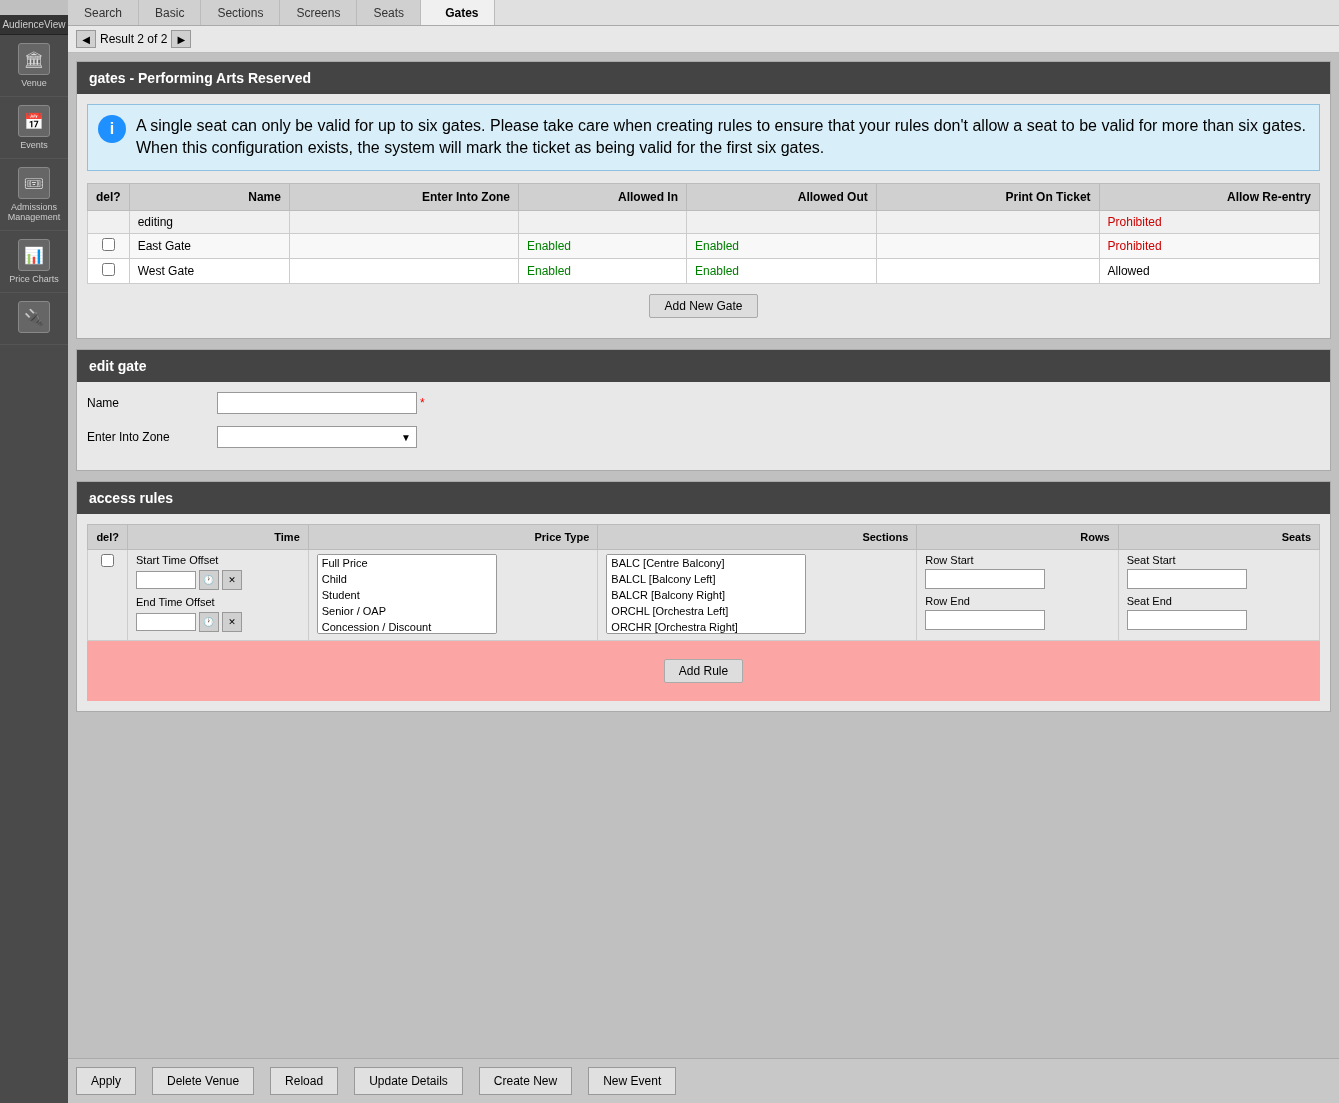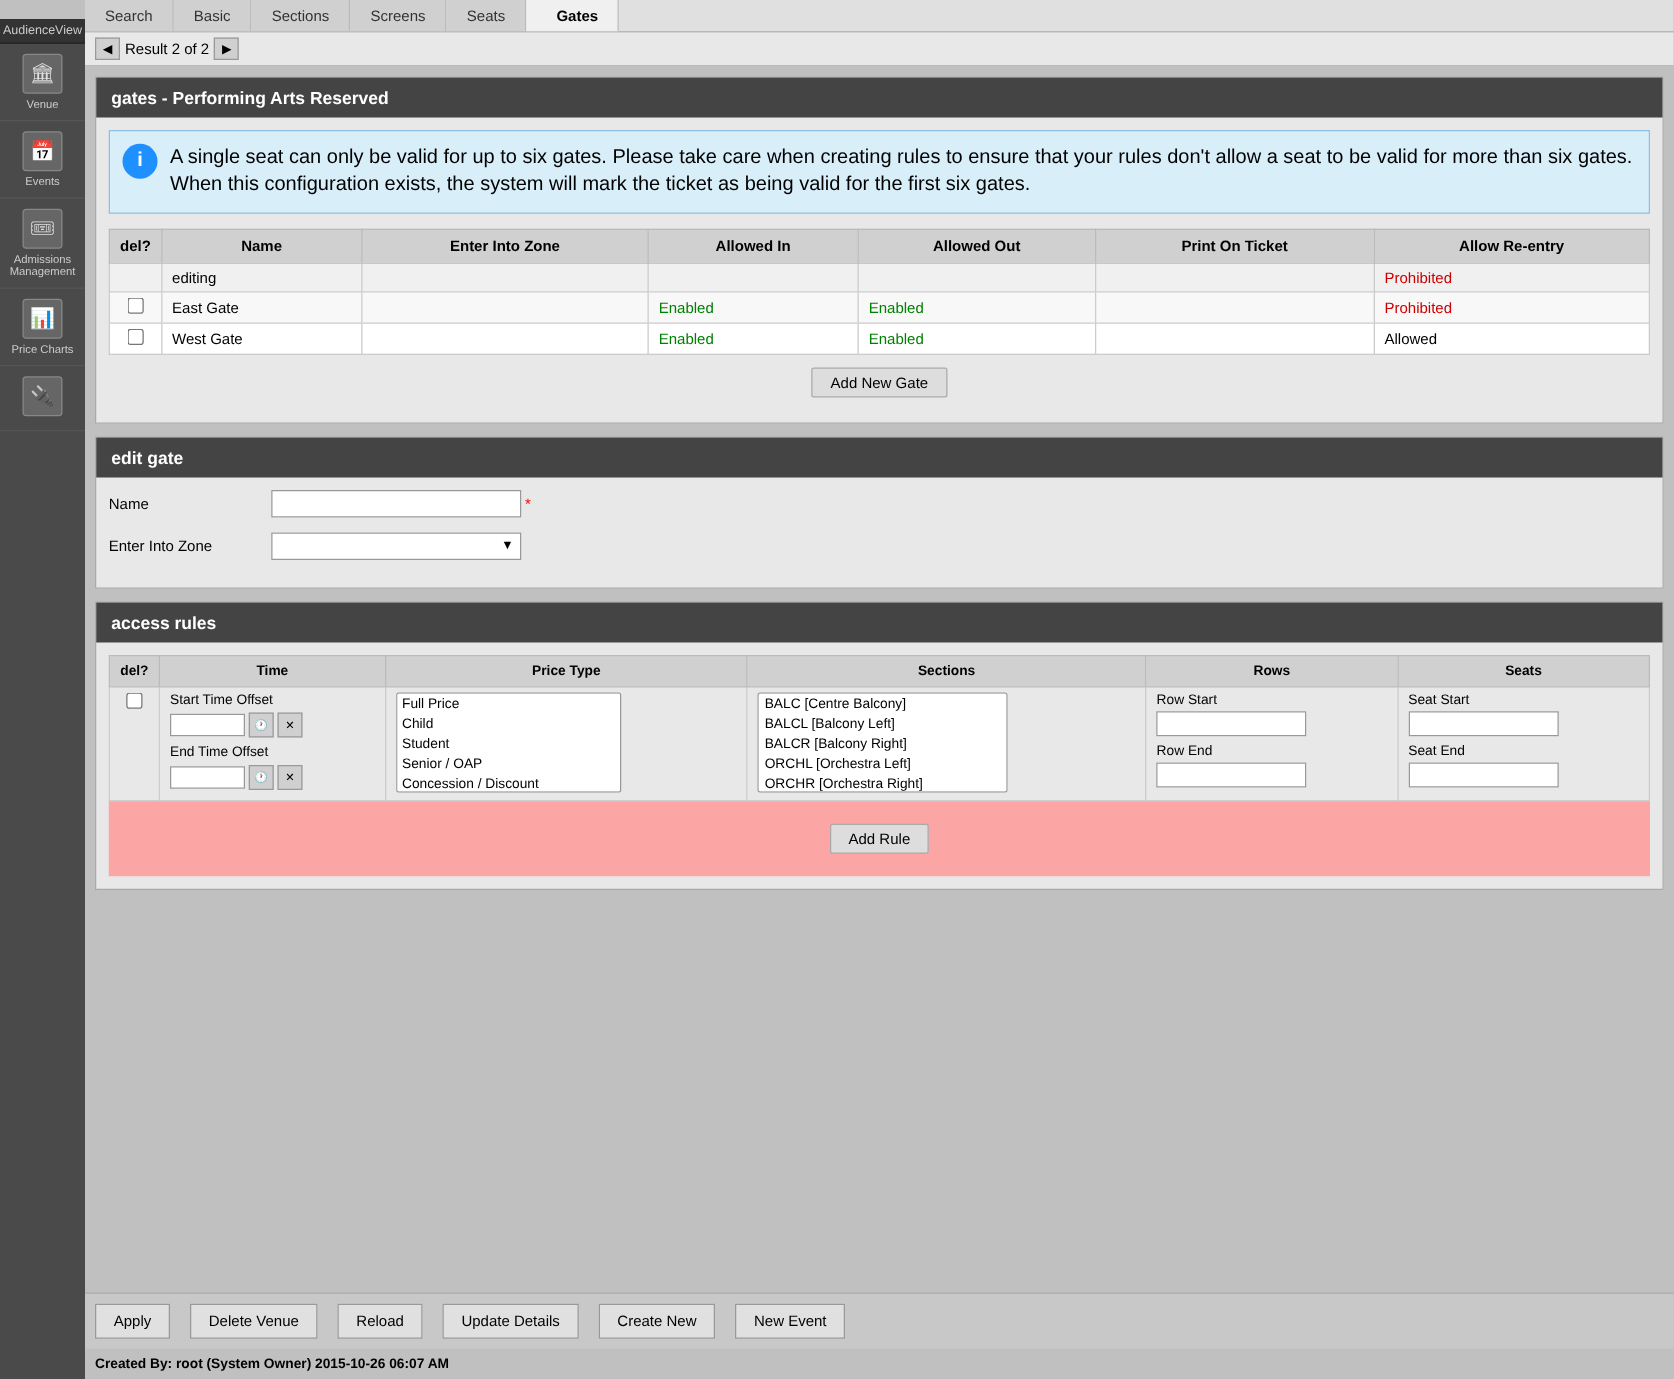--- a/index.html
+++ b/index.html
@@ -79,21 +79,21 @@
       width: 28px; height: 28px; border-radius: 50%; background: #1e90ff;
       color: #fff; font-weight: bold; font-size: 16px;
       display: flex; align-items: center; justify-content: center; flex-shrink: 0;
     }
     .info-text { font-size: 16px; line-height: 1.4; }
 
     
     table { width: 100%; border-collapse: collapse; }
     th {
       background: #d0d0d0; border: 1px solid #bbb; padding: 6px 8px;
-      font-size: 12px; font-weight: bold; text-align: center;
+      font-size: 12px; font-weight: bold; text-align: right;
     }
     td {
       border: 1px solid #ccc; padding: 4px 8px; font-size: 12px;
     }
     tr.editing-row td { background: #f0f0f0; }
     tr.data-row td { background: #fff; }
     tr.data-row:nth-child(even) td { background: #f8f8f8; }
     .enabled { color: #008000; }
     .prohibited { color: #cc0000; }
 
@@ -384,17 +384,14 @@
 
   <div id="bottom-buttons">
     <button class="bottom-btn">Apply</button>
     <button class="bottom-btn">Delete Venue</button>
     <button class="bottom-btn">Reload</button>
     <button class="bottom-btn">Update Details</button>
     <button class="bottom-btn">Create New</button>
     <button class="bottom-btn">New Event</button>
   </div>
 
-  <div id="footer">
-    <span>Created By: root (System Owner) 2015-10-26 06:07 AM</span>
-  </div>
 
 </div>
 
 </body></html>

